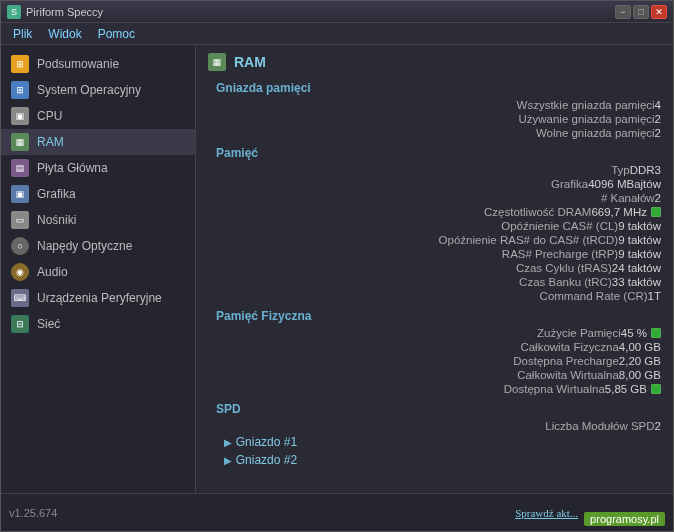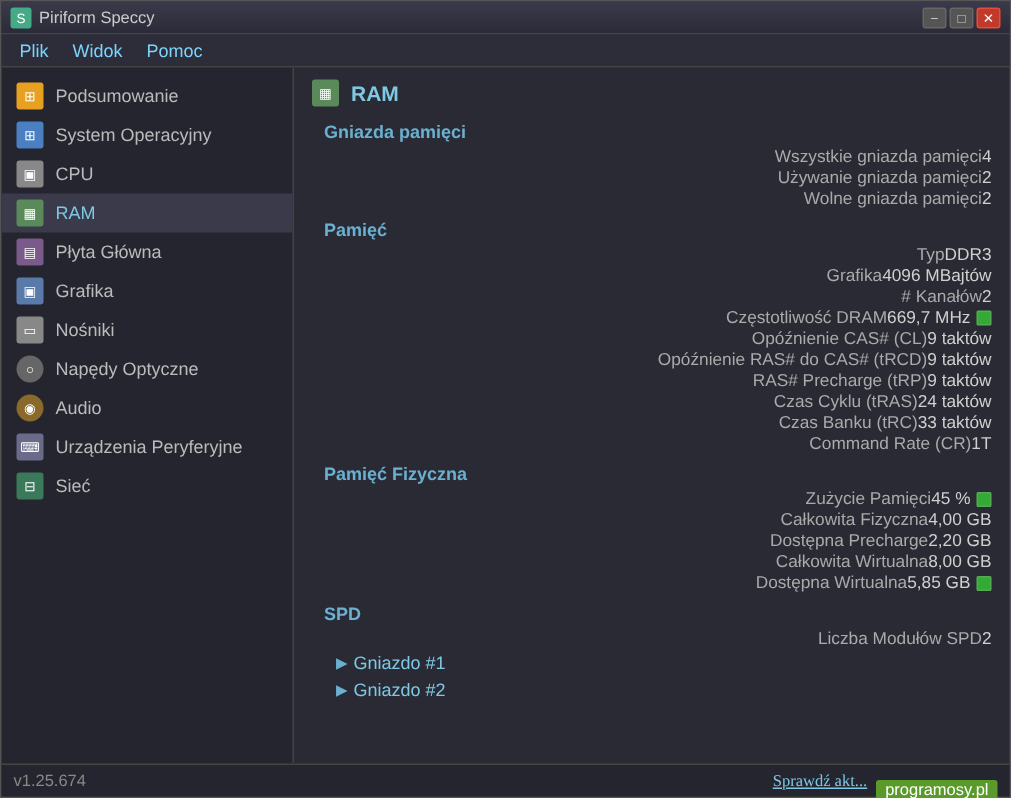--- a/index.html
+++ b/index.html
@@ -181,21 +181,21 @@
       color: #7ec8e3;
       font-size: 12px;
       cursor: pointer;
     }
     .tree-arrow {
       margin-right: 4px;
       color: #6ab0d0;
       font-size: 10px;
     }
     .status-bar {
-      height: 22px;
+      height: 38px;
       background: #252530;
       border-top: 1px solid #444;
       display: flex;
       align-items: center;
       justify-content: space-between;
       padding: 0 8px;
       flex-shrink: 0;
     }
     .status-version { font-size: 11px; color: #888; }
     .status-link { font-size: 11px; color: #7ec8e3; text-decoration: underline; cursor: pointer; font-family: Liberation Serif, serif; }

